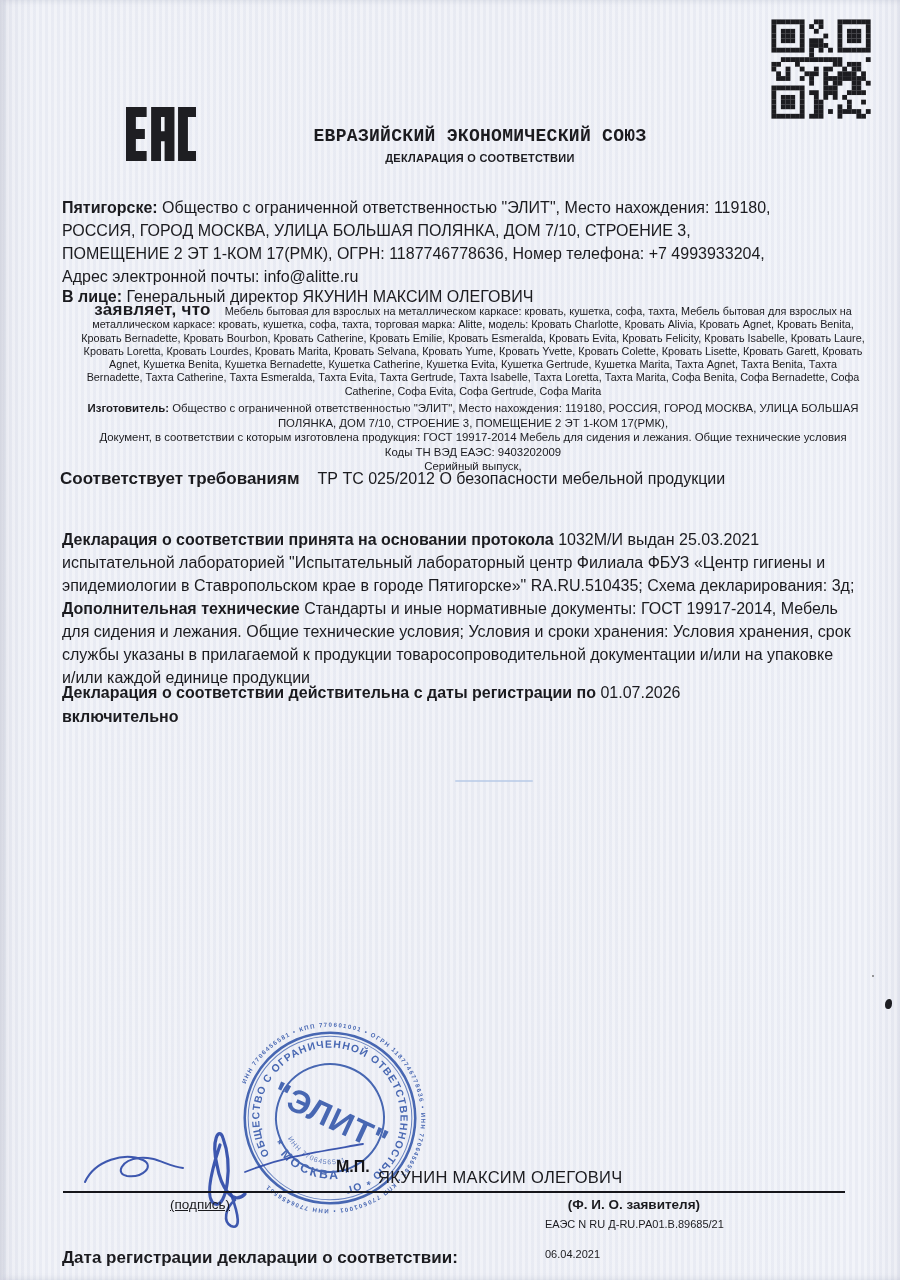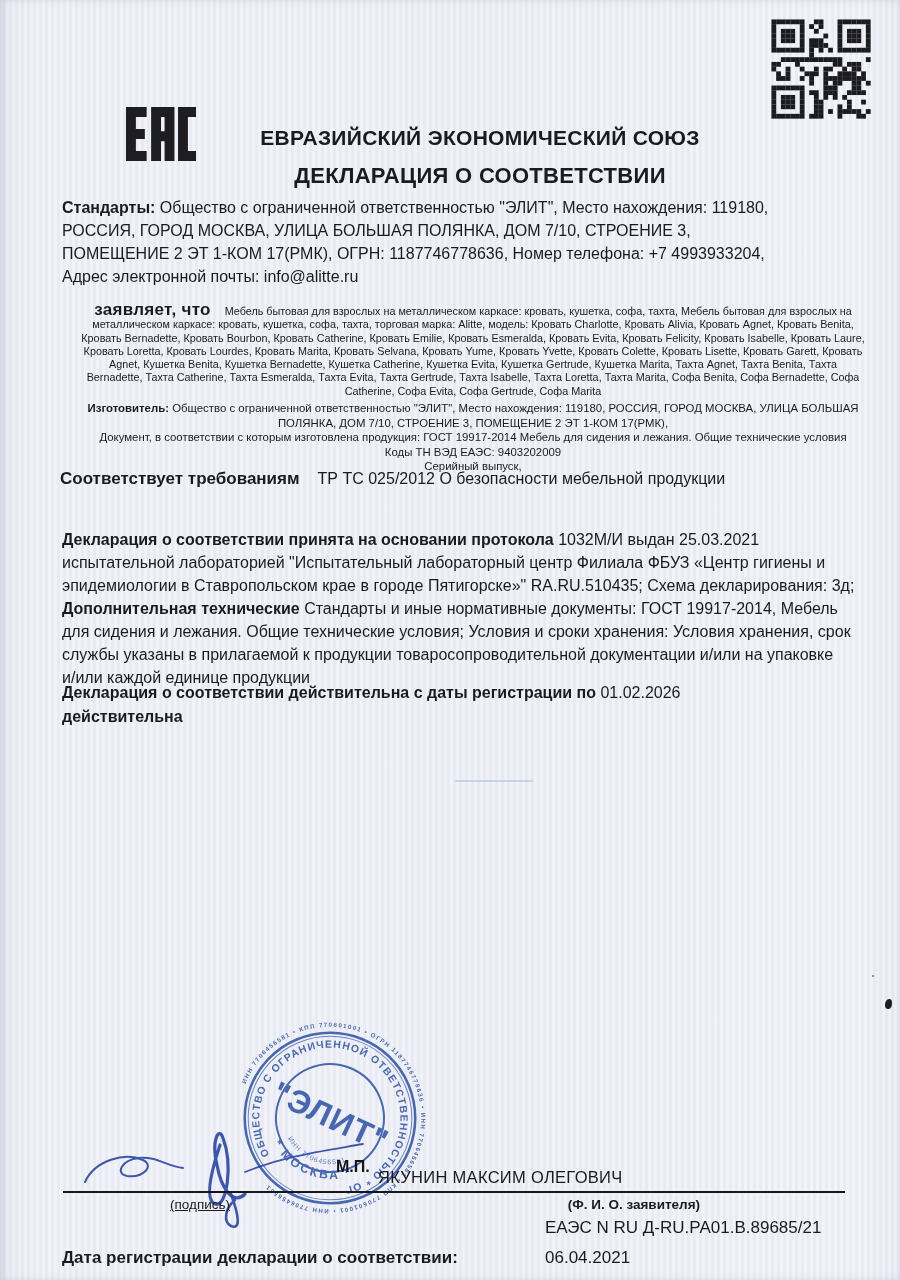--- a/index.html
+++ b/index.html
@@ -11,22 +11,22 @@
     background:
       repeating-linear-gradient(90deg, rgba(255,255,255,.25) 0 3px, rgba(205,210,226,.12) 3px 6px),
       linear-gradient(90deg,#e6e8f0 0,#edeff6 4%,#eceef5 55%,#eef0f7 96%,#e7e9f1 100%);
     box-shadow:inset 3px 0 6px rgba(120,125,150,.25);
   }
   .abs{position:absolute;}
   
   .eac-logo{left:126px;top:104px;width:70px;height:60px;}
   .qr{left:762px;top:10px;width:118px;height:118px;}
   .title-wrap{left:110px;top:126px;width:740px;text-align:center;}
-  .doc-title{font-size:21px;font-weight:bold;letter-spacing:.3px;}
-  .doc-subtitle{margin-top:13px;font-size:22px;font-weight:bold;letter-spacing:.3px;}
+  .doc-title{font-size:18px;font-weight:bold;letter-spacing:.3px;font-family:Liberation Mono, monospace;}
+  .doc-subtitle{margin-top:6px;font-size:11px;font-weight:bold;letter-spacing:.3px;}
   
   .para{font-size:16px;line-height:23px;white-space:pre-line;}
   .b{font-weight:bold;}
   .applicant{left:62px;top:196px;width:805px;}
   .in-person{left:62px;top:288px;width:805px;font-size:16px;}
   .declare{left:62px;top:303px;width:822px;text-align:center;}
   .declare-label{font-size:17px;font-weight:bold;letter-spacing:.3px;margin-right:14px;}
   .small{font-size:10.8px;line-height:13.3px;white-space:pre-line;}
   .small2{font-size:11.4px;line-height:14.6px;white-space:pre-line;margin-top:3px;}
   .smline{font-size:11.4px;line-height:14.6px;}
@@ -46,21 +46,21 @@
   .signature{left:55px;top:1120px;width:580px;height:125px;}
   .sig-stroke{fill:none;stroke:#2e4aa8;stroke-linecap:round;opacity:.92;}
   .rule{left:63px;top:1191px;width:782px;height:2px;background:#15151a;}
   .fio-name{left:378px;top:1168px;font-size:16.5px;letter-spacing:.3px;}
   .sign-label{left:120px;top:1197px;width:160px;text-align:center;font-size:13.5px;text-decoration:underline;}
   .fio-label{left:520px;top:1197px;width:180px;text-align:right;font-size:13.5px;font-weight:bold;}
   
   .f-row1{top:1218px;}
   .f-row2{top:1248px;}
   .f-label{left:62px;font-size:17px;font-weight:bold;}
-  .f-value{left:545px;font-size:17px;}
+  .f-value{left:545px;font-size:11px;}
 </style>
 </head>
 <body>
 
 <div class="page">
 
   <svg class="abs eac-logo" viewBox="0 0 78 60" aria-label="EAC">
     <g fill="#1e1e22">
       <path d="M0,0 H23 V11 H11 V24.5 H21 V35.5 H11 V49 H23 V60 H0 Z"></path>
       <path fill-rule="evenodd" d="M28,0 H54 V60 H43 V38 H39 V60 H28 Z M39,11 H43 V27 H39 Z"></path>
@@ -289,25 +289,26 @@
       <rect x="16" y="22" width="1.02" height="1.02" fill="#1c1c20"></rect>
       <rect x="20" y="22" width="1.02" height="1.02" fill="#1c1c20"></rect>
       <rect x="21" y="22" width="1.02" height="1.02" fill="#1c1c20"></rect>
     </svg>
 
   <div class="abs title-wrap">
     <div class="doc-title">ЕВРАЗИЙСКИЙ ЭКОНОМИЧЕСКИЙ СОЮЗ</div>
     <div class="doc-subtitle">ДЕКЛАРАЦИЯ О СООТВЕТСТВИИ</div>
   </div>
 
-  <div class="abs para applicant"><span class="b">Стандарты:</span> <span>Общество с ограниченной ответственностью "ЭЛИТ", Место нахождения: 119180,
+  <div class="abs para applicant"><span class="b">Пятигорске:</span> <span>Общество с ограниченной ответственностью "ЭЛИТ", Место нахождения: 119180,
 РОССИЯ, ГОРОД МОСКВА, УЛИЦА БОЛЬШАЯ ПОЛЯНКА, ДОМ 7/10, СТРОЕНИЕ 3,
 ПОМЕЩЕНИЕ 2 ЭТ 1-КОМ 17(РМК), ОГРН: 1187746778636, Номер телефона: +7 4993933204,
 Адрес электронной почты: info@alitte.ru</span></div>
 
+  <div class="abs in-person"><span class="b">В лице:</span> <span>Генеральный директор ЯКУНИН МАКСИМ ОЛЕГОВИЧ</span></div>
 
   <div class="abs declare">
     <div class="small"><span class="declare-label">заявляет, что</span><span>Мебель бытовая для взрослых на металлическом каркасе: кровать, кушетка, софа, тахта, Мебель бытовая для взрослых на
 металлическом каркасе: кровать, кушетка, софа, тахта, торговая марка: Alitte, модель: Кровать Charlotte, Кровать Alivia, Кровать Agnet, Кровать Benita,
 Кровать Bernadette, Кровать Bourbon, Кровать Catherine, Кровать Emilie, Кровать Esmeralda, Кровать Evita, Кровать Felicity, Кровать Isabelle, Кровать Laure,
 Кровать Loretta, Кровать Lourdes, Кровать Marita, Кровать Selvana, Кровать Yume, Кровать Yvette, Кровать Colette, Кровать Lisette, Кровать Garett, Кровать
 Agnet, Кушетка Benita, Кушетка Bernadette, Кушетка Catherine, Кушетка Evita, Кушетка Gertrude, Кушетка Marita, Тахта Agnet, Тахта Benita, Тахта
 Bernadette, Тахта Catherine, Тахта Esmeralda, Тахта Evita, Тахта Gertrude, Тахта Isabelle, Тахта Loretta, Тахта Marita, Софа Benita, Софа Bernadette, Софа
 Catherine, Софа Evita, Софа Gertrude, Софа Marita</span></div>
     <div class="small2"><span class="b">Изготовитель:</span> <span>Общество с ограниченной ответственностью "ЭЛИТ", Место нахождения: 119180, РОССИЯ, ГОРОД МОСКВА, УЛИЦА БОЛЬШАЯ
@@ -322,22 +323,22 @@
   <div class="abs para protocol"><span class="b">Декларация о соответствии принята на основании протокола</span> <span>1032М/И выдан 25.03.2021
 испытательной лабораторией "Испытательный лабораторный центр Филиала ФБУЗ «Центр гигиены и
 эпидемиологии в Ставропольском крае в городе Пятигорске»" RA.RU.510435; Схема декларирования: 3д;</span></div>
 
   <div class="abs para additional"><span class="b">Дополнительная технические</span> <span>Стандарты и иные нормативные документы: ГОСТ 19917-2014, Мебель
 для сидения и лежания. Общие технические условия; Условия и сроки хранения: Условия хранения, срок
 службы указаны в прилагаемой к продукции товаросопроводительной документации и/или на упаковке
 и/или каждой единице продукции</span></div>
 
   <div class="abs validity">
-    <div><span class="b">Декларация о соответствии действительна с даты регистрации по</span> <span>01.02.2026</span></div>
-    <div class="b">действительна</div>
+    <div><span class="b">Декларация о соответствии действительна с даты регистрации по</span> <span>01.07.2026</span></div>
+    <div class="b">включительно</div>
   </div>
 
   <div class="abs artifact-line"></div>
   <div class="abs speck"></div>
   <div class="abs speck2"></div>
 
   <svg class="abs stamp" viewBox="0 0 200 200">
     <defs>
       <path id="arcTop" d="M 57,158 A 72,72 0 1 1 143,158"></path>
       <path id="arcBottom" d="M 36,112 A 66,66 0 0 0 164,112"></path>

